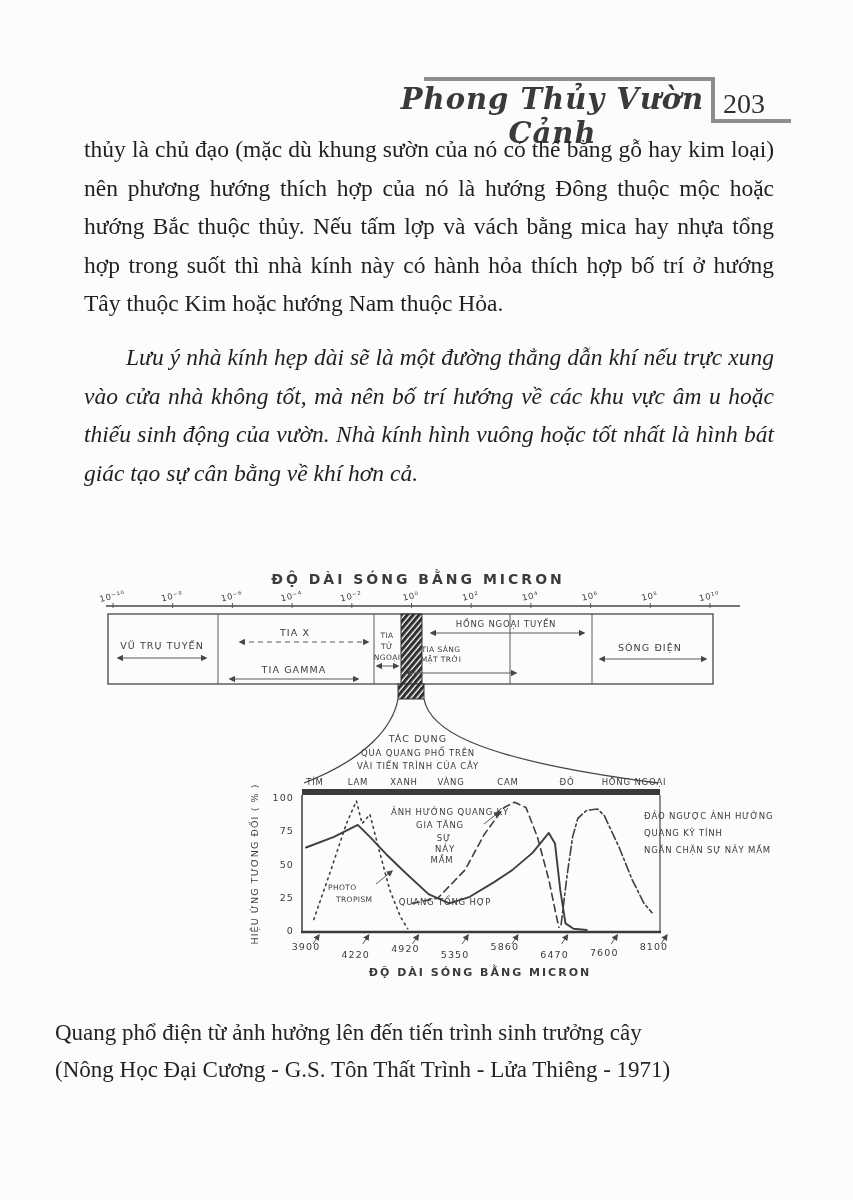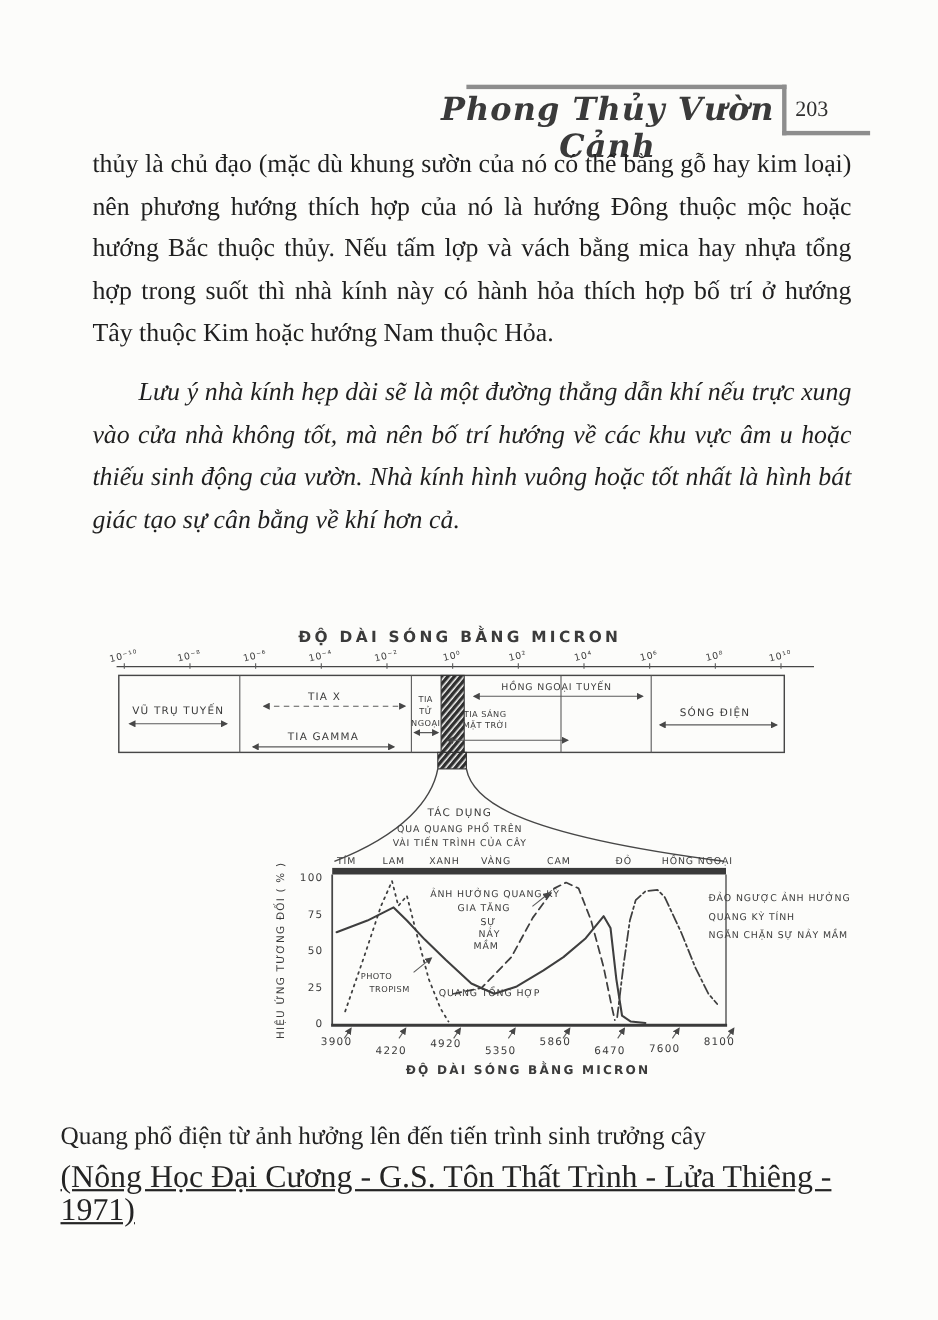--- a/index.html
+++ b/index.html
@@ -7,21 +7,21 @@
        font-family:"Liberation Serif",serif;color:#222;}
   .page{position:absolute;inset:0;}
 
   
   .hdr-rule-top{position:absolute;left:424px;top:77px;width:291px;height:4px;background:#8d8d8d;}
   .hdr-rule-vert{position:absolute;left:711px;top:77px;width:4px;height:46px;background:#8d8d8d;}
   .hdr-rule-bot{position:absolute;left:711px;top:119px;width:80px;height:4px;background:#8d8d8d;}
   .hdr-title{position:absolute;left:400px;top:82px;width:305px;text-align:center;
              font-family:"DejaVu Serif",serif;font-style:italic;font-weight:bold;
              font-size:29px;color:#3a3a3a;letter-spacing:1px;}
-  .hdr-num{position:absolute;left:723px;top:88px;font-size:20px;color:#2f2f2f;
+  .hdr-num{position:absolute;left:723px;top:88px;font-size:28px;color:#2f2f2f;
            font-family:"Liberation Serif",serif;}
 
   
   .bodytext{position:absolute;left:84px;top:130px;width:690px;}
   .bodytext p{margin:0;font-size:23.5px;line-height:38.6px;text-align:justify;color:#1f1f1f;}
   .bodytext p.p2{margin-top:15px;text-indent:42px;font-style:italic;}
 
   
   svg.fig{position:absolute;left:88px;top:552px;}
   .hw{font-family:"DejaVu Sans",sans-serif;fill:#3b3b3b;}
@@ -29,21 +29,21 @@
   .hw8{font-size:8.5px;letter-spacing:.8px;}
   .hw9{font-size:9.5px;letter-spacing:1.1px;}
   .hw11{font-size:11px;letter-spacing:2px;font-weight:bold;}
   .hw14{font-size:14px;letter-spacing:3px;font-weight:bold;}
   .ln{stroke:#474747;stroke-width:1.3;fill:none;}
   .lnthin{stroke:#5a5a5a;stroke-width:1;fill:none;}
 
   
   .caption{position:absolute;left:55px;top:1018px;width:743px;text-align:left;color:#242424;}
   .caption .c1{font-size:23px;line-height:30px;}
-  .caption .c2{font-size:29px;line-height:30px;margin-top:7px;text-decoration:underline;}
+  .caption .c2{font-size:23px;line-height:30px;margin-top:7px;}
 </style>
 </head>
 <body>
 
 <div class="page">
 
   <div class="hdr-rule-top"></div>
   <div class="hdr-rule-vert"></div>
   <div class="hdr-rule-bot"></div>
   <div class="hdr-title">Phong Thủy Vườn Cảnh</div>

